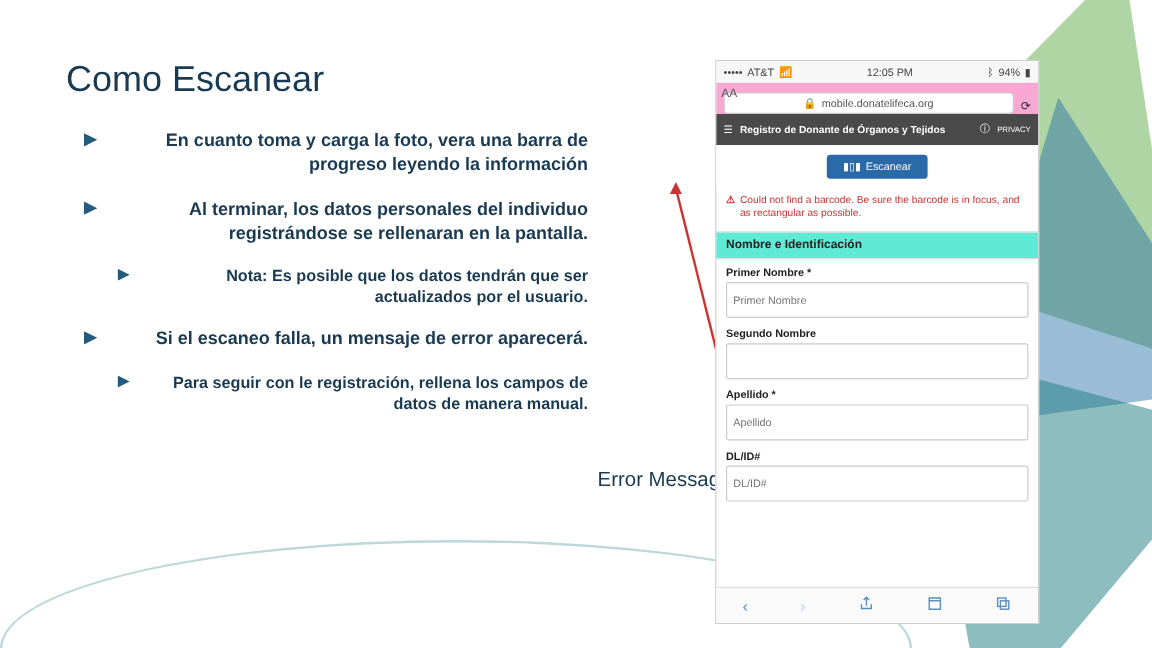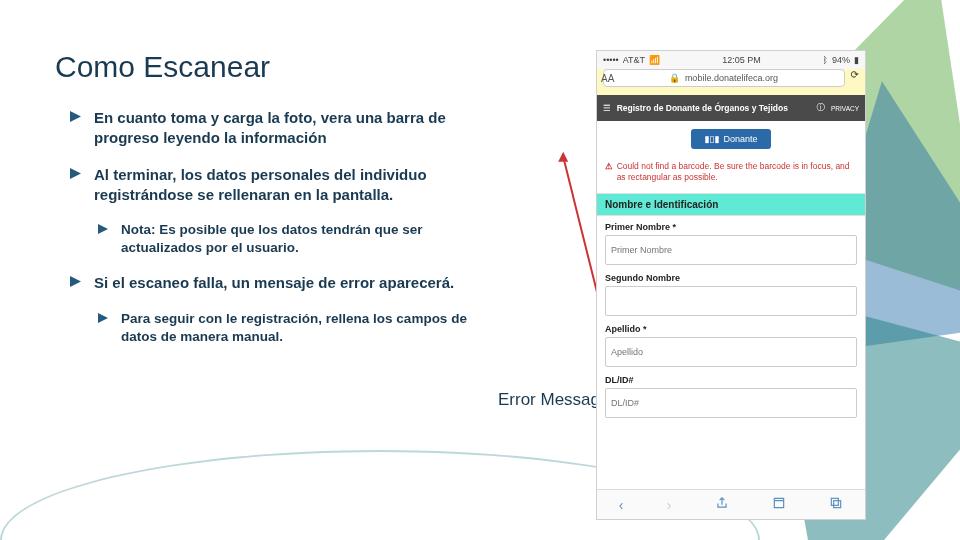--- a/index.html
+++ b/index.html
@@ -8,35 +8,35 @@
   
   .bg-shape { position: absolute; pointer-events: none; }
   .tri-green { right: -80px; top: -40px; width: 0; height: 0; border-left: 150px solid transparent; border-right: 150px solid transparent; border-bottom: 300px solid rgba(88,167,65,0.8); transform: rotate(18deg); opacity: 0.6; }
   .tri-blue { right: -60px; top: 80px; width: 0; height: 0; border-left: 120px solid transparent; border-right: 120px solid transparent; border-bottom: 260px solid rgba(41,112,168,0.85); transform: rotate(-8deg); opacity: 0.55; }
   .tri-teal { right: -40px; bottom: -80px; width: 0; height: 0; border-left: 140px solid transparent; border-right: 140px solid transparent; border-bottom: 300px solid rgba(32,125,129,0.85); transform: rotate(195deg); opacity: 0.6; }
   .bottom-curve { position: absolute; left: 0; bottom: -90px; width: 760px; height: 180px; border: 2px solid rgba(32,125,129,0.3); border-radius: 50%; background: transparent; }
 
   .slide-title { position: absolute; top: 50px; left: 55px; font-size: 30px; color: #1a3a52; font-weight: 400; }
 
   .content { position: absolute; top: 108px; left: 70px; width: 420px; font-size: 15px; color: #1a3a52; line-height: 1.35; }
-  .bullet-row { display: flex; gap: 13px; margin-bottom: 16px; }
+  .bullet-row { display: flex; gap: 13px; margin-bottom: 16px; text-align: right; }
   .bullet-row.sub { margin-left: 28px; font-size: 13.5px; font-weight: 700; }
   .arrow-ic { flex: 0 0 auto; margin-top: 3px; color: #235a7d; }
   .bullet-row > div { flex: 1; }
   .bold { font-weight: 600; }
 
   .error-label { position: absolute; left: 498px; top: 390px; font-size: 17px; color: #1a3a52; }
   .arrow-line { position: absolute; left: 562px; top: 156px; width: 2px; height: 232px; background: #cc3333; transform-origin: top left; transform: rotate(-14deg); }
   .arrow-line::before { content: ""; position: absolute; top: -4px; left: -4px; width: 0; height: 0; border-left: 5px solid transparent; border-right: 5px solid transparent; border-bottom: 10px solid #cc3333; transform: rotate(14deg); }
 
   
   .phone { position: absolute; right: 94px; top: 50px; width: 270px; height: 470px; background: #fff; border: 1px solid #d0d0d0; font-size: 10px; color: #333; display: flex; flex-direction: column; }
   .status-bar { height: 18px; background: #f7f7f7; display: flex; justify-content: space-between; align-items: center; padding: 0 6px; font-size: 9px; color: #444; }
   .status-bar .right { display: flex; gap: 4px; align-items: center; }
-  .url-bar { height: 26px; background: #fef9c3; display: flex; align-items: flex-start; padding: 0 6px; gap: 6px; }
+  .url-bar { height: 26px; background: #f9a8d4; display: flex; align-items: flex-end; padding: 0 6px; gap: 6px; }
   .url-pill { flex: 1; background: #fff; border: 1px solid #ccc; border-radius: 4px; height: 18px; display: flex; align-items: center; padding: 0 6px; font-size: 9px; color: #555; gap: 4px; justify-content: center; }
   .app-header { height: 26px; background: #4a4a4a; color: #fff; display: flex; align-items: center; padding: 0 6px; font-size: 8.5px; gap: 6px; }
   .hdr-label { flex: 1; text-align: left; font-weight: 600; }
   .scan-row { padding: 8px 0; display: flex; justify-content: center; background: #fff; }
   .scan-btn { background: #2b6aa8; color: #fff; border-radius: 3px; padding: 5px 14px; font-size: 9px; display: flex; align-items: center; gap: 4px; }
   .error-msg { padding: 4px 8px 10px; font-size: 8.5px; color: #cc3333; line-height: 1.3; display: flex; gap: 4px; }
   .error-msg span:first-child { flex: 0 0 auto; font-weight: bold; }
   .section-hdr { background: #5eead4; padding: 5px 8px; font-size: 10px; font-weight: 600; color: #222; border-top: 1px solid #e0e0e0; border-bottom: 1px solid #e0e0e0; }
   .form-area { padding: 6px 8px 0; flex: 1; overflow: hidden; }
   .field { margin-bottom: 8px; }
@@ -118,21 +118,21 @@
   <div class="app-header">
     <span>☰</span>
     <span class="hdr-label">Registro de Donante de Órganos y Tejidos</span>
     <span>ⓘ</span>
     <span style="font-size:6.5px;">PRIVACY</span>
   </div>
 
   <div class="scan-row">
     <div class="scan-btn">
       <span>▮▯▮</span>
-      <span>Donante</span>
+      <span>Escanear</span>
     </div>
   </div>
 
   <div class="error-msg">
     <span>⚠</span>
     <span>Could not find a barcode. Be sure the barcode is in focus, and as rectangular as possible.</span>
   </div>
 
   <div class="section-hdr">Nombre e Identificación</div>
 

